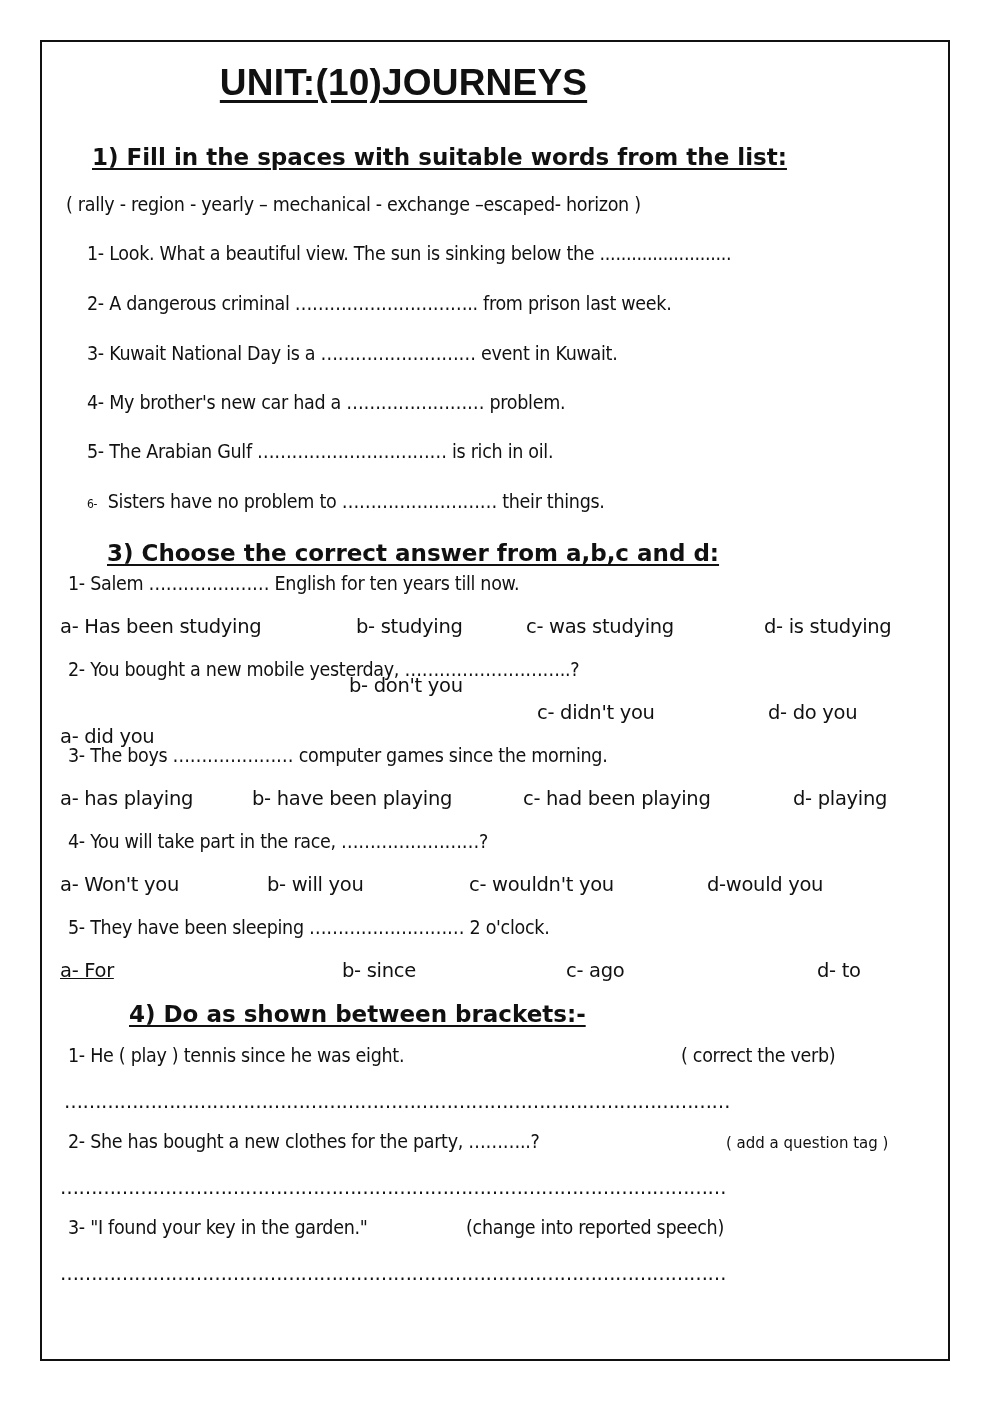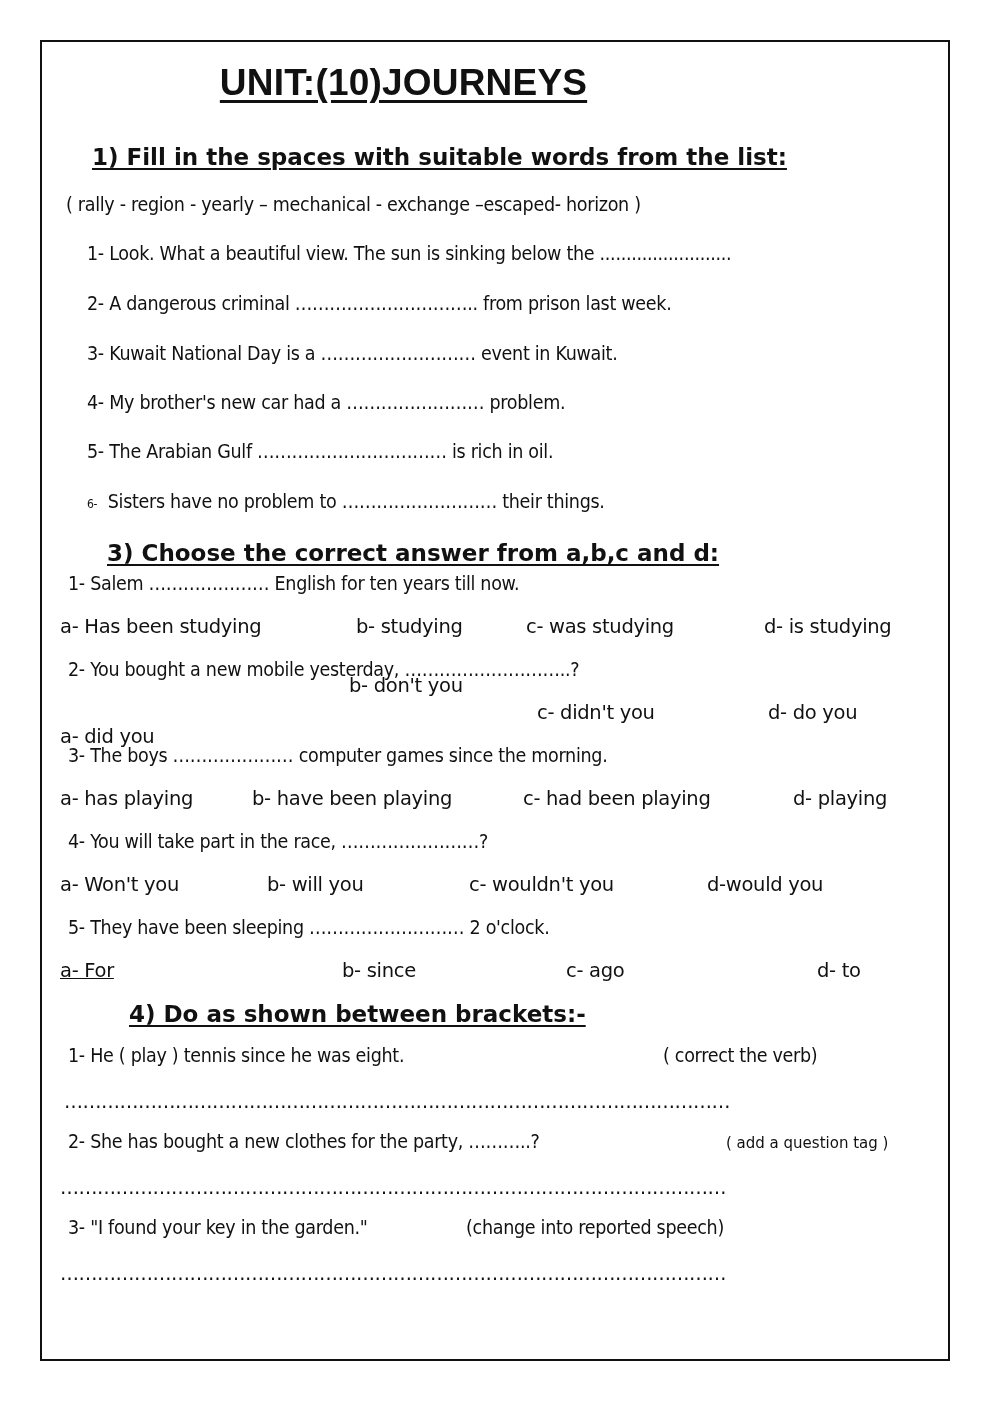--- a/index.html
+++ b/index.html
@@ -60,21 +60,21 @@
 
 <div class="abs line" style="left:68px; top:916px;">5- They have been sleeping ……………………… 2 o'clock.</div>
 <div class="abs opt" style="left:60px; top:959px;text-decoration:underline;">a- For</div>
 <div class="abs opt" style="left:298px; top:959px;margin-left:44px;">b- since</div>
 <div class="abs opt" style="left:566px; top:959px;">c- ago</div>
 <div class="abs opt" style="left:817px; top:959px;">d- to</div>
 
 <div class="abs heading" style="left:83px; top:1001px; padding-left:46px;">4) Do as shown between brackets:-</div>
 
 <div class="abs line" style="left:68px; top:1044px;">1- He ( play ) tennis since he was eight.</div>
-<div class="abs line" style="left:663px; top:1044px;">( correct the verb)</div>
+<div class="abs line" style="left:681px; top:1044px;">( correct the verb)</div>
 <div class="abs dots" style="left:64px; top:1090px;">………………………………………………………………………………………………</div>
 
 <div class="abs line" style="left:68px; top:1130px;">2- She has bought a new clothes for the party, ………..?</div>
 <div class="abs small" style="left:726px; top:1134px;">( add a question tag )</div>
 <div class="abs dots" style="left:60px; top:1176px;">………………………………………………………………………………………………</div>
 
 <div class="abs line" style="left:68px; top:1216px;">3- "I found your key in the garden."</div>
 <div class="abs line" style="left:466px; top:1216px;">(change into reported speech)</div>
 <div class="abs dots" style="left:60px; top:1262px;">………………………………………………………………………………………………</div>
 

